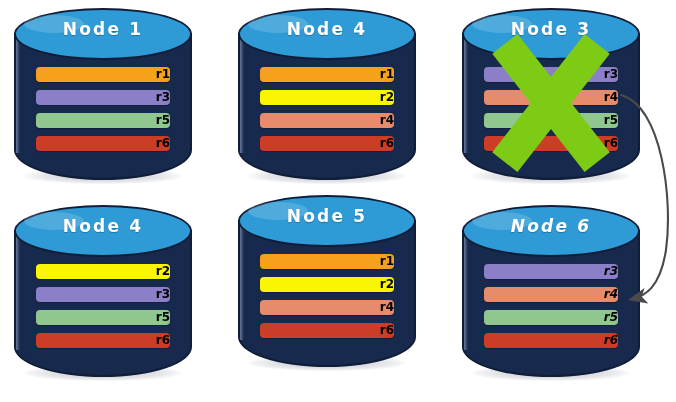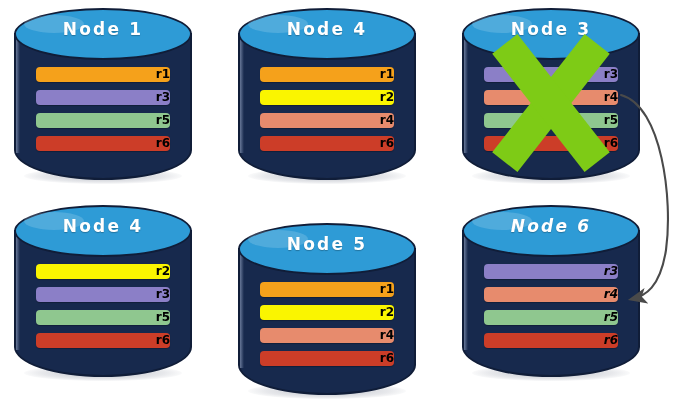--- a/index.html
+++ b/index.html
@@ -197,21 +197,21 @@
         <div class="cyl-body"></div>
         <div class="cyl-top"></div>
         <div class="node-label">Node 4</div>
         <div class="bars">
           <div class="bar" style="background: rgb(250, 245, 0);">r2</div>
           <div class="bar" style="background: rgb(139, 127, 199);">r3</div>
           <div class="bar" style="background: rgb(143, 199, 143);">r5</div>
           <div class="bar" style="background: rgb(204, 61, 40);">r6</div>
         </div>
       </div>
-      <div class="node" style="left: 238px; top: 223px;">
+      <div class="node" style="left: 238px; top: 195px;">
         <div class="node-shadow"></div>
         <div class="cyl-body"></div>
         <div class="cyl-top"></div>
         <div class="node-label">Node 5</div>
         <div class="bars">
           <div class="bar" style="background: rgb(245, 161, 27);">r1</div>
           <div class="bar" style="background: rgb(250, 245, 0);">r2</div>
           <div class="bar" style="background: rgb(231, 139, 109);">r4</div>
           <div class="bar" style="background: rgb(204, 61, 40);">r6</div>
         </div>

